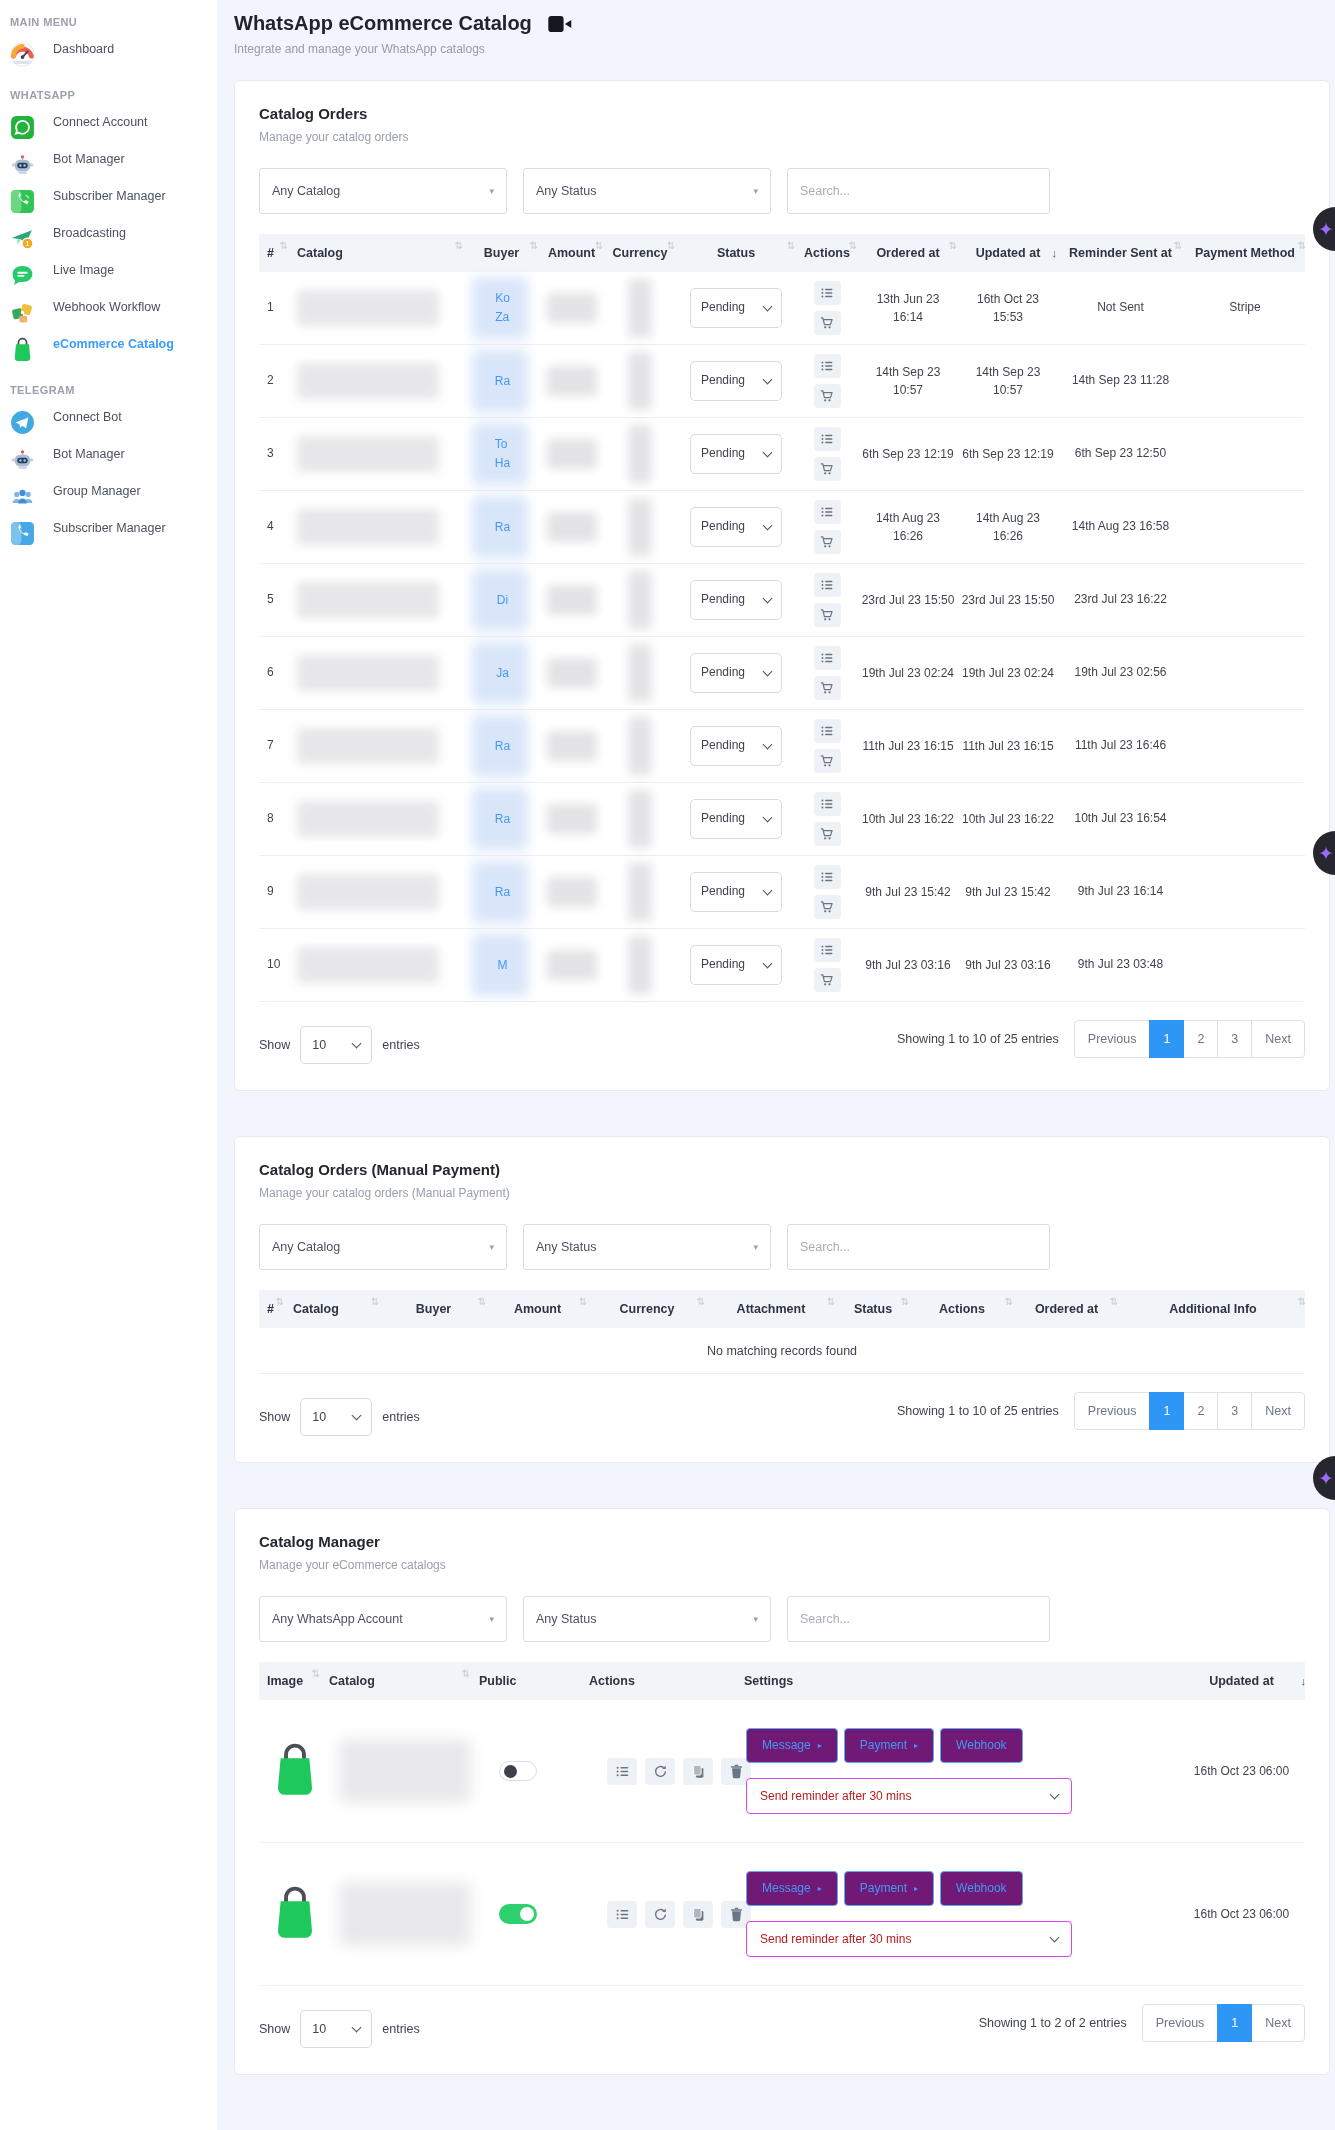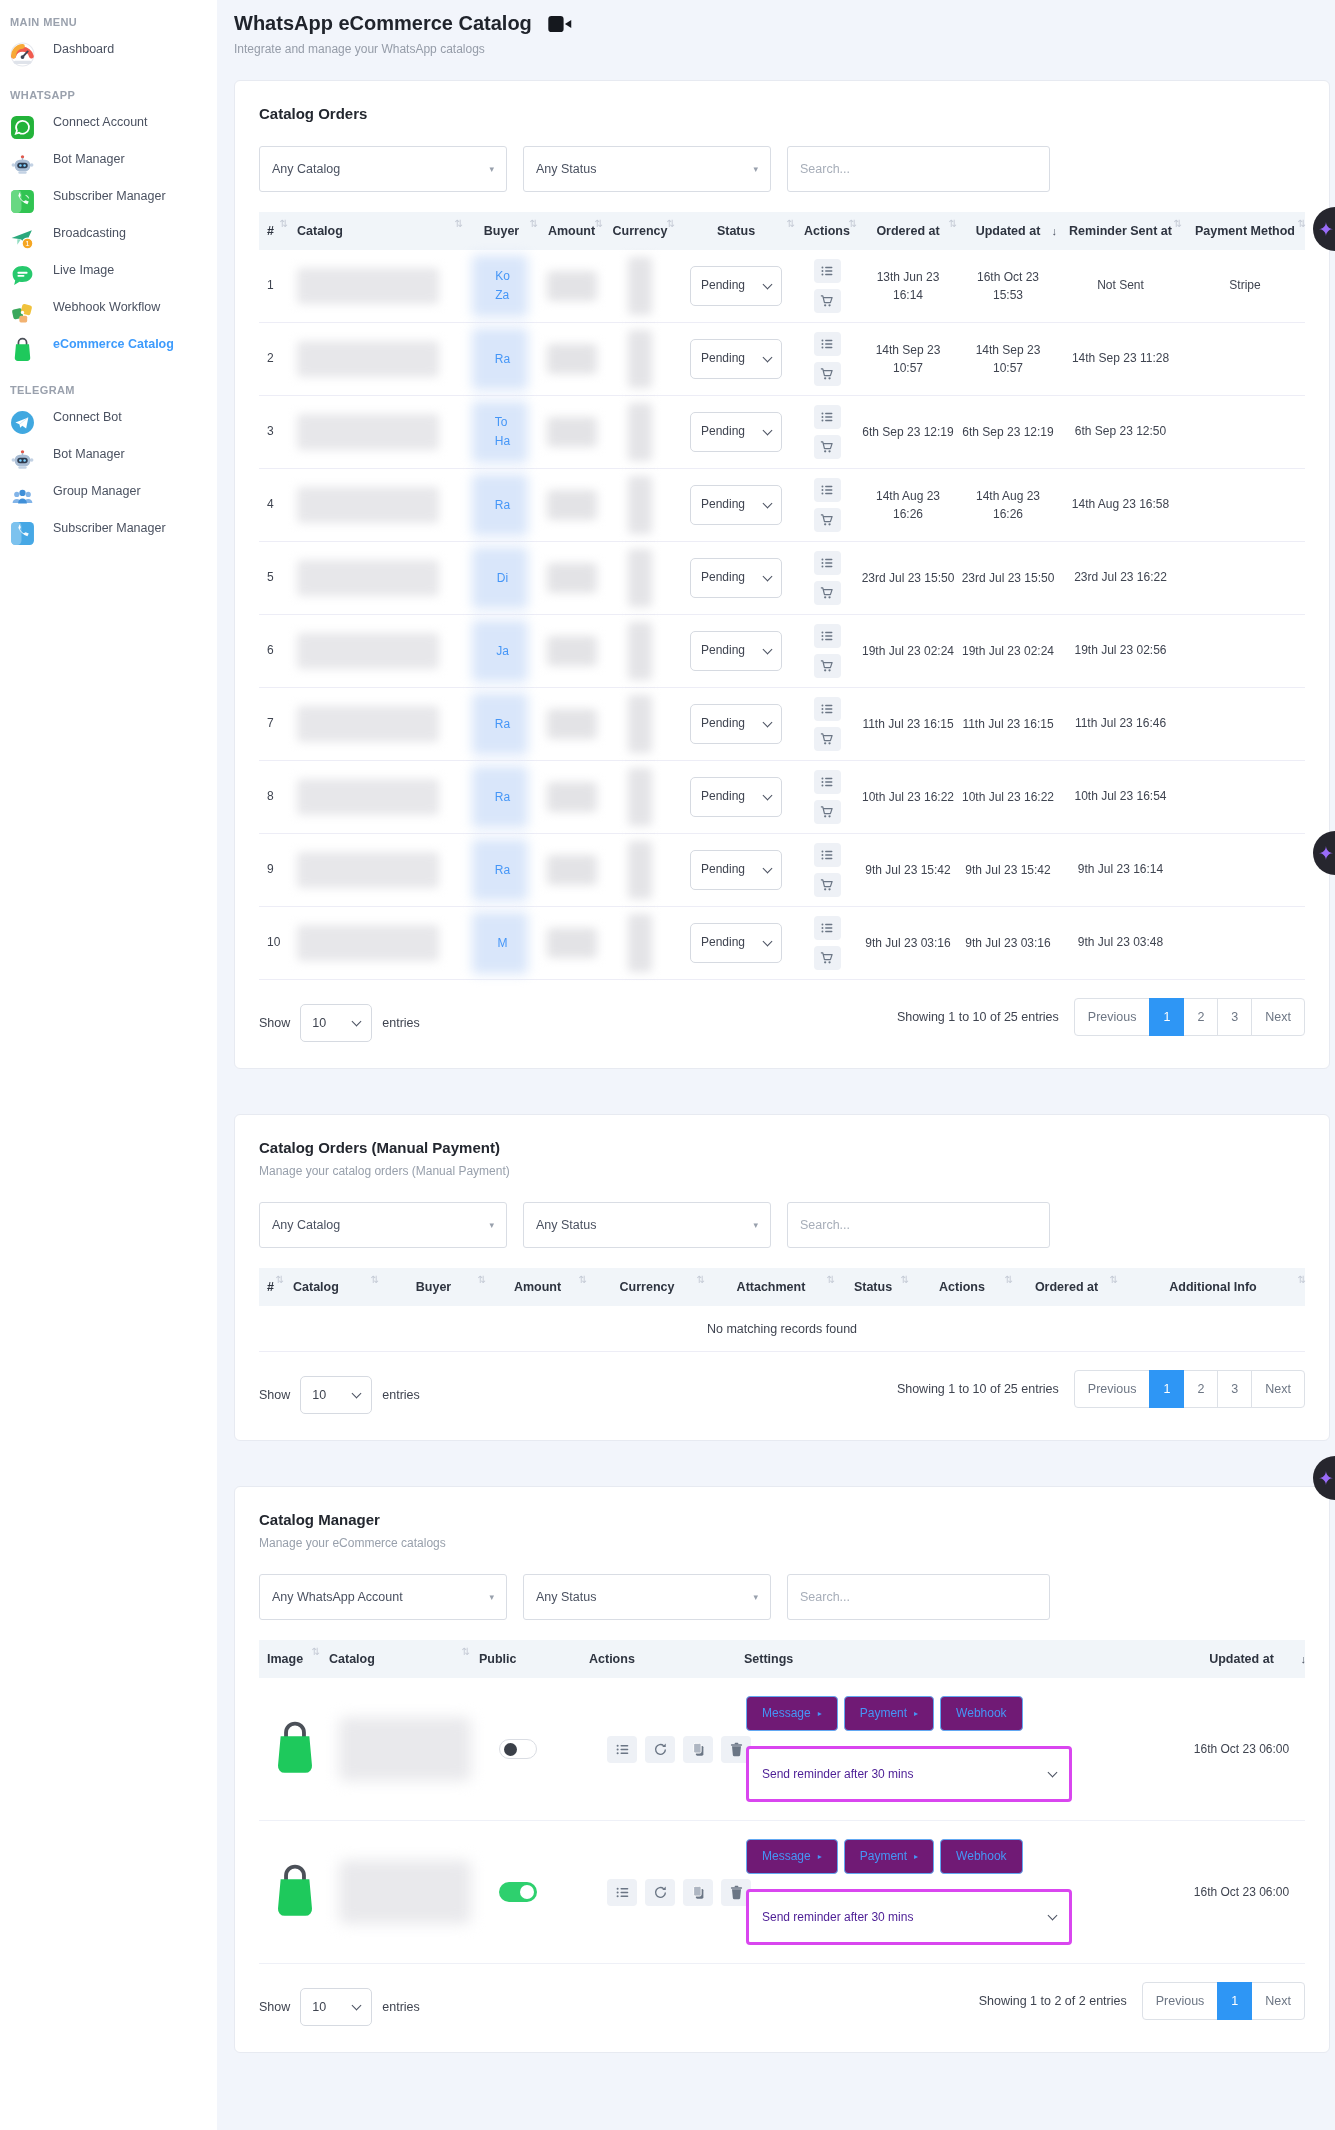--- a/index.html
+++ b/index.html
@@ -85,21 +85,21 @@
   .toggle.off .knob{position:absolute;left:4px;top:2.5px;width:13px;height:13px;border-radius:50%;background:#3b4049}
   .toggle.on{background:#2ed06e}
   .toggle.on .knob{position:absolute;right:3px;top:3px;width:14px;height:14px;border-radius:50%;background:#fff}
   .m-actions{display:flex;gap:8px;padding-left:18px}
   .m-icon-btn{width:30px;height:27px;background:#eef1f6;border-radius:4px;display:flex;align-items:center;justify-content:center;cursor:pointer}
   .m-icon-btn svg{width:15px;height:15px}
   .settings-cell{display:flex;flex-direction:column;gap:15px;align-items:flex-start;padding-left:2px}
   .settings-btns{display:flex;gap:6px}
   .s-btn{height:35px;border:1px solid #62a8f2;border-radius:4px;background:#701a75;color:#4596f7;font-size:12px;display:flex;align-items:center;justify-content:center;padding:0 15px;gap:7px;cursor:pointer}
   .s-btn .tri{font-size:8px;line-height:1}
-  .reminder-select{width:326px;height:56px;border:3px solid #d946ef;border-radius:4px;background:#fff;display:flex;align-items:center;justify-content:space-between;padding:0 13px;font-size:12px;color:#4c1d95;cursor:pointer}
+  .reminder-select{width:326px;height:36px;border:1px solid #d946ef;border-radius:4px;background:#fff;display:flex;align-items:center;justify-content:space-between;padding:0 13px;font-size:12px;color:#b91c1c;cursor:pointer}
 
   
   .fab{position:absolute;left:1313px;width:44px;height:44px;border-radius:50%;background:#26262e;display:flex;align-items:center;justify-content:center;z-index:5;cursor:pointer}
   .fab .spark{color:#9a6cf9;font-size:19px;margin-right:18px}
 </style>
 </head>
 <body>
 
 <div class="sidebar" id="sidebar">
     <div class="side-section-label">MAIN MENU</div>
@@ -251,20 +251,21 @@
         <svg viewBox="0 0 26 20">
           <rect x="0" y="1" width="17" height="18" rx="3.5" fill="#15181e"></rect>
           <path d="M18.5 10l7-4.5v9z" fill="#15181e"></path>
         </svg>
       </span>
   </div>
   <div class="page-subtitle">Integrate and manage your WhatsApp catalogs</div>
 
   <div class="card">
     <div class="card-title">Catalog Orders</div>
+    <div class="card-subtitle">Manage your catalog orders</div>
     <div class="filters">
       <div class="filter-select">
           <span>Any Catalog</span>
           <span class="caret">▾</span>
         </div>
       <div class="filter-select">
           <span>Any Status</span>
           <span class="caret">▾</span>
         </div>
       <input class="search-input" placeholder="Search..." style="">

